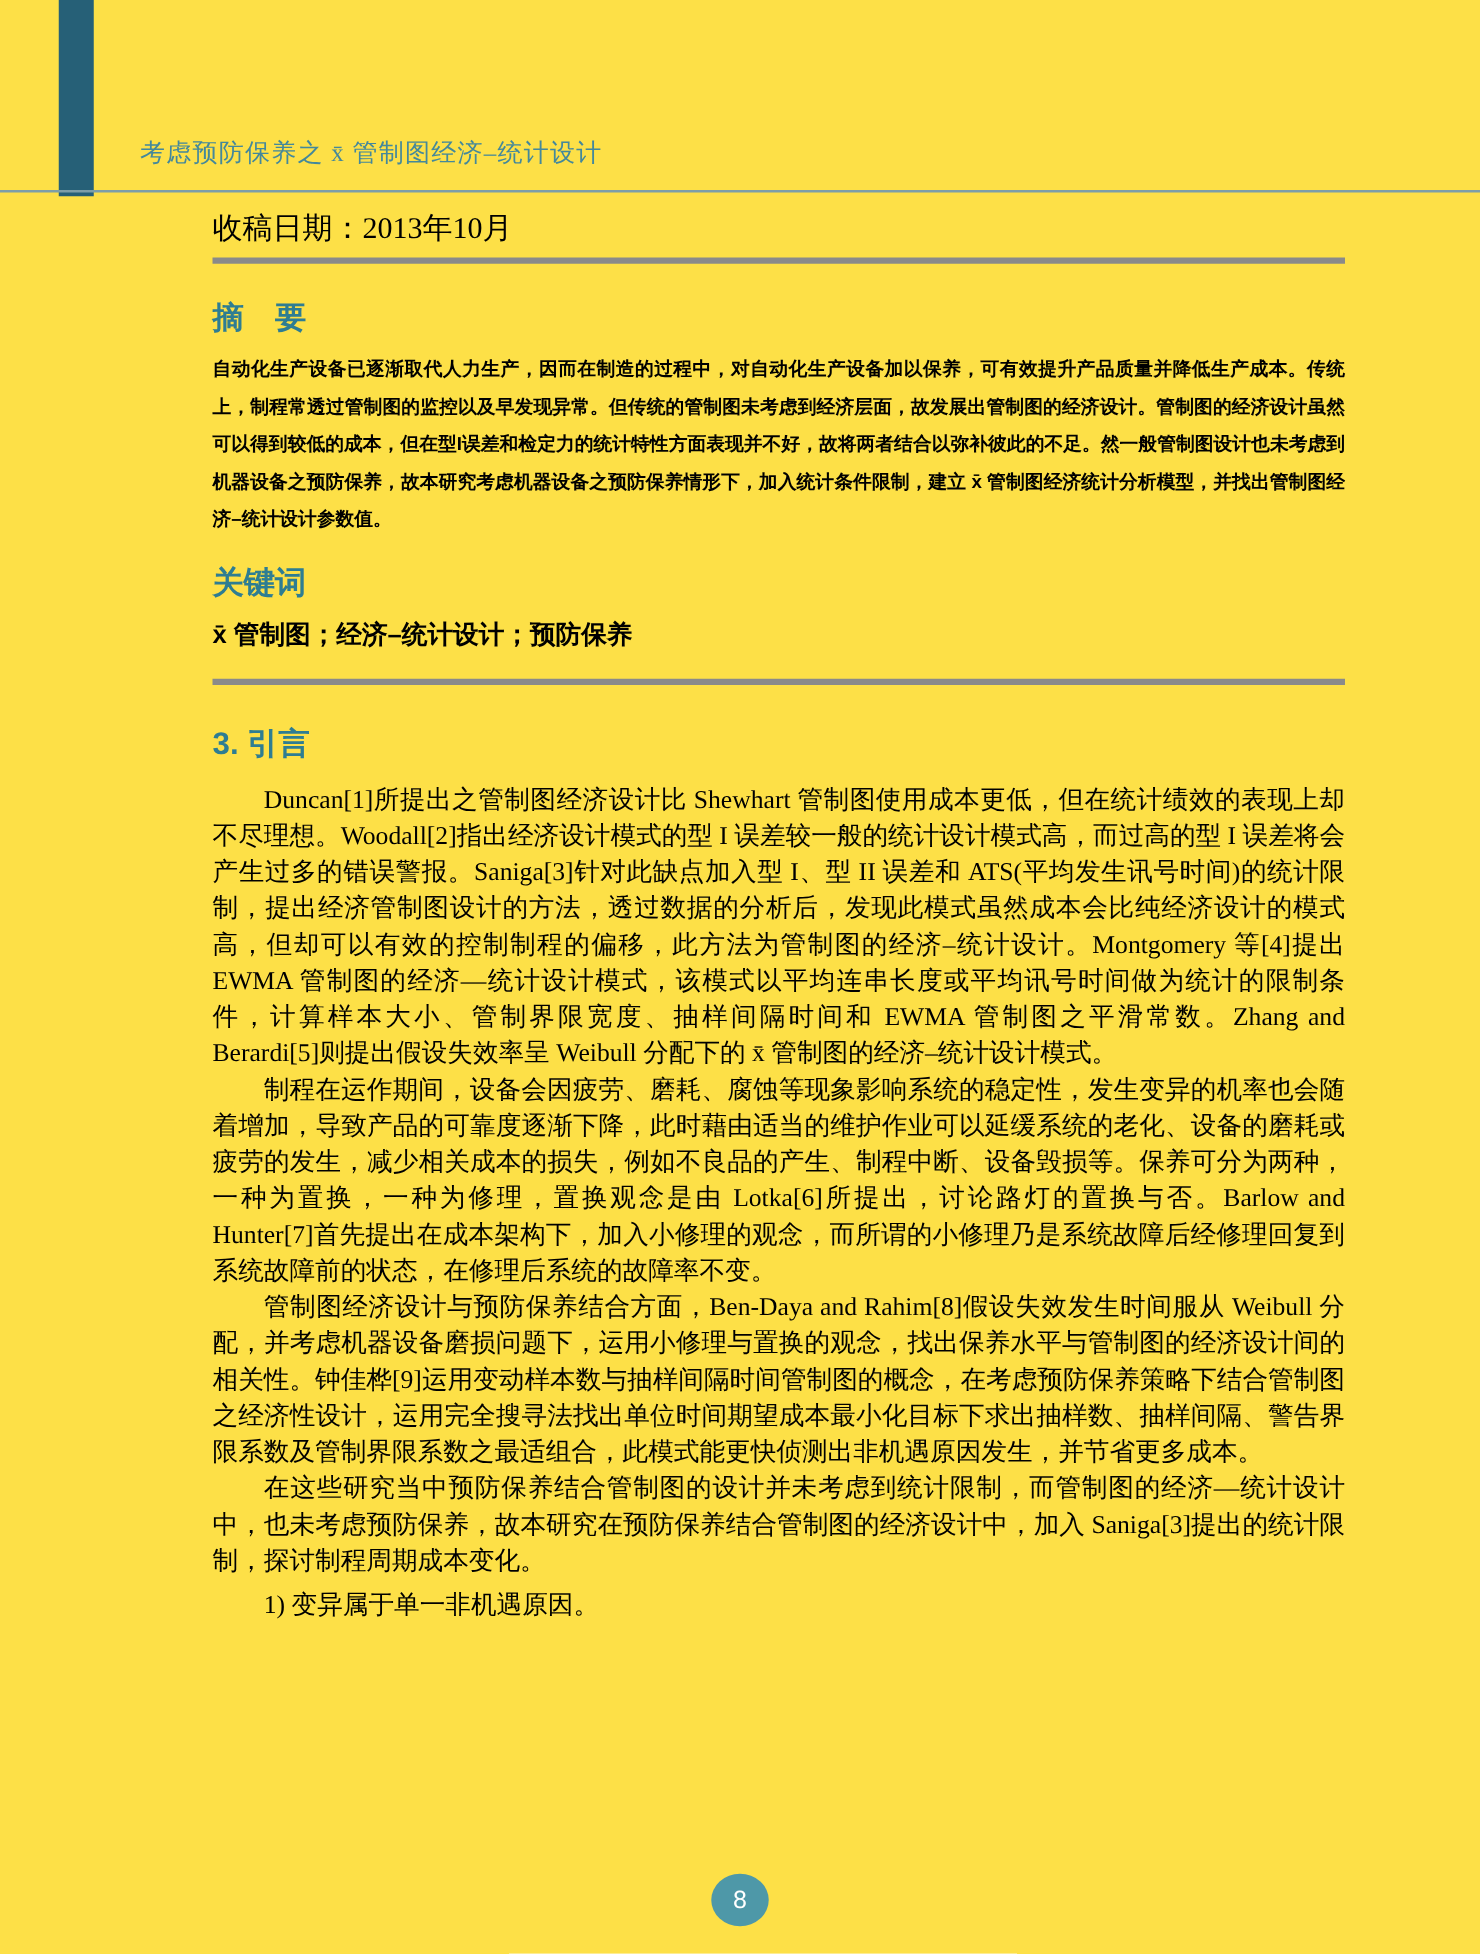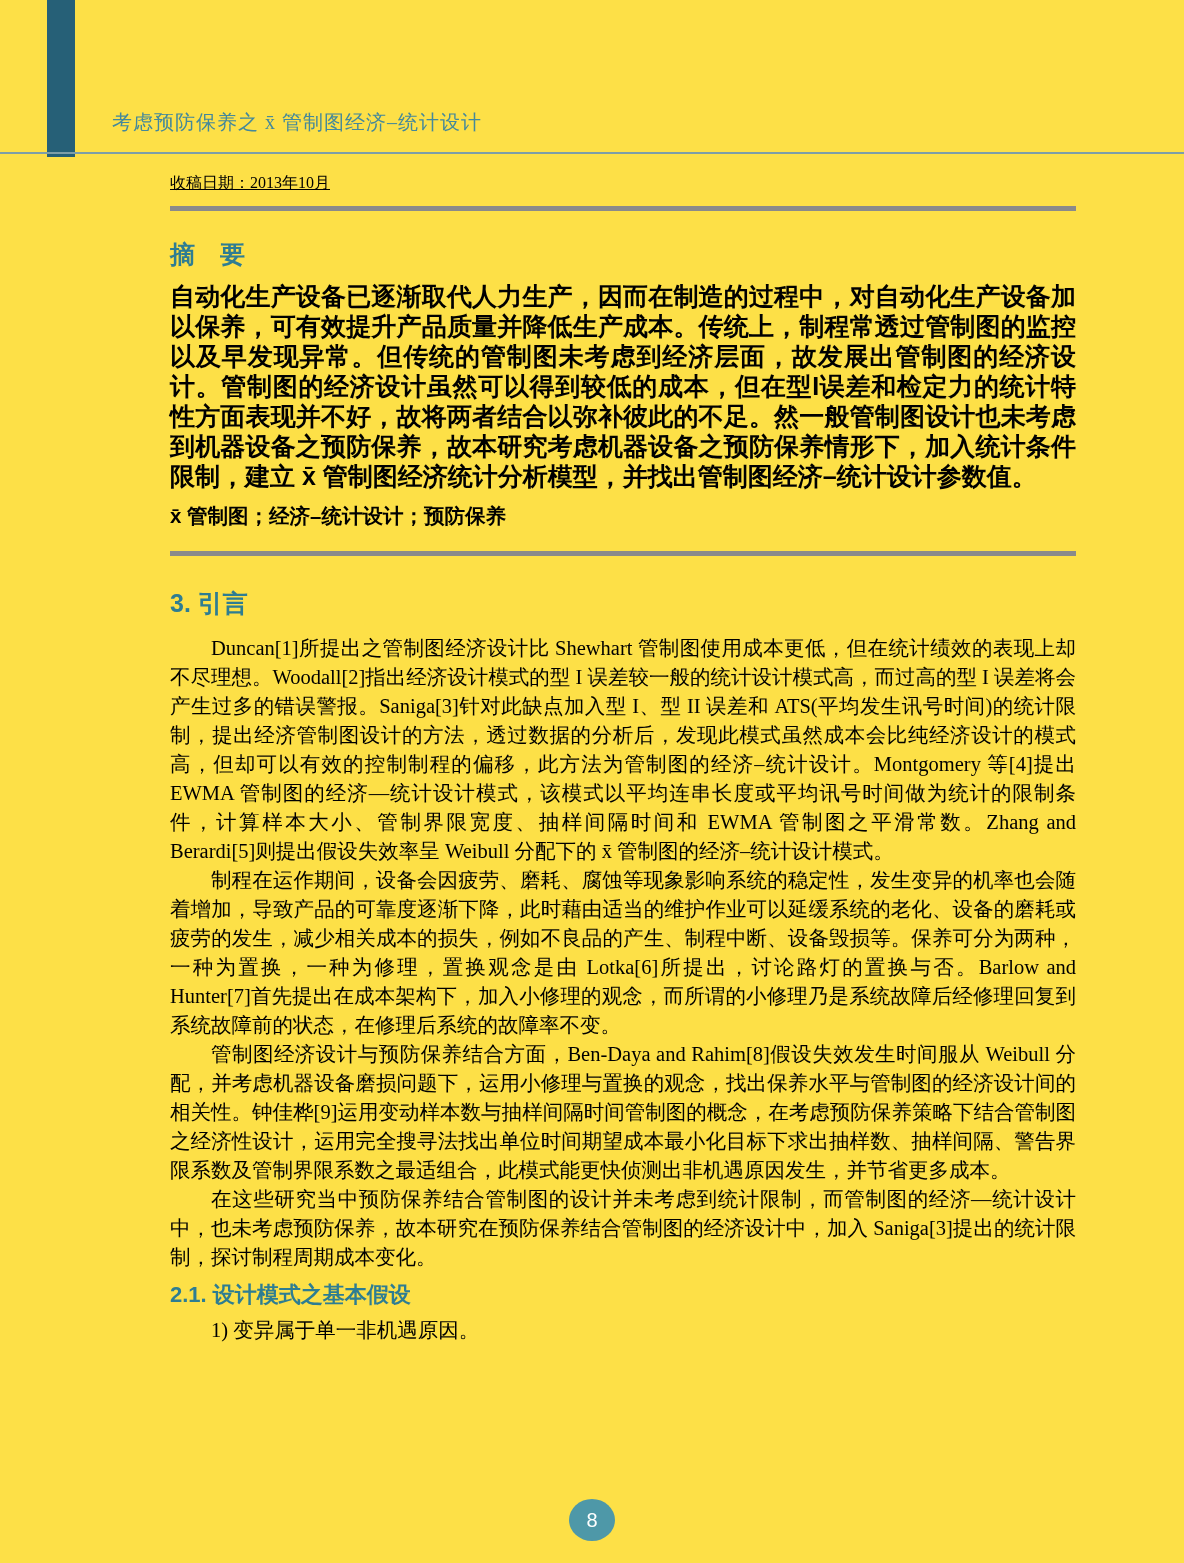--- a/index.html
+++ b/index.html
@@ -38,24 +38,23 @@
     font-size: 20px;
     color: #44889b;
     letter-spacing: 1px;
   }
   .content {
     margin-left: 170px;
     width: 906px;
   }
   .received {
     margin: 16px 0 0 0;
-    font-size: 16px;
+    font-size: 24px;
     line-height: 26px;
     color: #000000;
-    text-decoration: underline;
   }
   .rule {
     margin-top: 10px;
     height: 5px;
     background: #8a8a8a;
   }
   .rule-2 {
     margin-top: 20px;
   }
   .section-heading {
@@ -70,21 +69,21 @@
     margin-top: 18px;
   }
   .intro-heading {
     margin-top: 30px;
     margin-bottom: 14px;
   }
   .abstract {
     margin: 10px 0 0 0;
     font-family: "Liberation Sans", sans-serif;
     font-weight: bold;
-    font-size: 25px;
+    font-size: 15px;
     line-height: 30px;
     text-align: justify;
     color: #000000;
   }
   .keywords {
     margin: 10px 0 0 0;
     font-family: "Liberation Sans", sans-serif;
     font-weight: bold;
     font-size: 20.5px;
     line-height: 30px;
@@ -143,37 +142,37 @@
   <main class="content">
 
     <p class="received">收稿日期：2013年10月</p>
 
     <div class="rule"></div>
 
     <h2 class="section-heading">摘　要</h2>
 
     <p class="abstract">自动化生产设备已逐渐取代人力生产，因而在制造的过程中，对自动化生产设备加以保养，可有效提升产品质量并降低生产成本。传统上，制程常透过管制图的监控以及早发现异常。但传统的管制图未考虑到经济层面，故发展出管制图的经济设计。管制图的经济设计虽然可以得到较低的成本，但在型I误差和检定力的统计特性方面表现并不好，故将两者结合以弥补彼此的不足。然一般管制图设计也未考虑到机器设备之预防保养，故本研究考虑机器设备之预防保养情形下，加入统计条件限制，建立 x̄ 管制图经济统计分析模型，并找出管制图经济–统计设计参数值。</p>
 
+    <h2 class="section-heading kw-heading">关键词</h2>
 
     <p class="keywords">x̄ 管制图；经济–统计设计；预防保养</p>
 
     <div class="rule rule-2"></div>
 
     <h2 class="section-heading intro-heading">3.  引言</h2>
 
     <p class="body-para">Duncan[1]所提出之管制图经济设计比 Shewhart 管制图使用成本更低，但在统计绩效的表现上却不尽理想。Woodall[2]指出经济设计模式的型 I 误差较一般的统计设计模式高，而过高的型 I 误差将会产生过多的错误警报。Saniga[3]针对此缺点加入型 I、型 II 误差和 ATS(平均发生讯号时间)的统计限制，提出经济管制图设计的方法，透过数据的分析后，发现此模式虽然成本会比纯经济设计的模式高，但却可以有效的控制制程的偏移，此方法为管制图的经济–统计设计。Montgomery 等[4]提出 EWMA 管制图的经济—统计设计模式，该模式以平均连串长度或平均讯号时间做为统计的限制条件，计算样本大小、管制界限宽度、抽样间隔时间和 EWMA 管制图之平滑常数。Zhang and Berardi[5]则提出假设失效率呈 Weibull 分配下的 x̄ 管制图的经济–统计设计模式。</p>
 
     <p class="body-para">制程在运作期间，设备会因疲劳、磨耗、腐蚀等现象影响系统的稳定性，发生变异的机率也会随着增加，导致产品的可靠度逐渐下降，此时藉由适当的维护作业可以延缓系统的老化、设备的磨耗或疲劳的发生，减少相关成本的损失，例如不良品的产生、制程中断、设备毁损等。保养可分为两种，一种为置换，一种为修理，置换观念是由 Lotka[6]所提出，讨论路灯的置换与否。Barlow and Hunter[7]首先提出在成本架构下，加入小修理的观念，而所谓的小修理乃是系统故障后经修理回复到系统故障前的状态，在修理后系统的故障率不变。</p>
 
     <p class="body-para">管制图经济设计与预防保养结合方面，Ben-Daya and Rahim[8]假设失效发生时间服从  Weibull 分配，并考虑机器设备磨损问题下，运用小修理与置换的观念，找出保养水平与管制图的经济设计间的相关性。钟佳桦[9]运用变动样本数与抽样间隔时间管制图的概念，在考虑预防保养策略下结合管制图之经济性设计，运用完全搜寻法找出单位时间期望成本最小化目标下求出抽样数、抽样间隔、警告界限系数及管制界限系数之最适组合，此模式能更快侦测出非机遇原因发生，并节省更多成本。</p>
 
     <p class="body-para">在这些研究当中预防保养结合管制图的设计并未考虑到统计限制，而管制图的经济—统计设计中，也未考虑预防保养，故本研究在预防保养结合管制图的经济设计中，加入 Saniga[3]提出的统计限制，探讨制程周期成本变化。</p>
 
 
-    <h3 class="subsection-heading">2.1.  设计模式之基本假设</h3>
 
     <p class="body-para list-item">1)  变异属于单一非机遇原因。</p>
 
   </main>
 
   <footer>
     <div class="page-number-badge">
       <span>8</span>
     </div>
   </footer>

